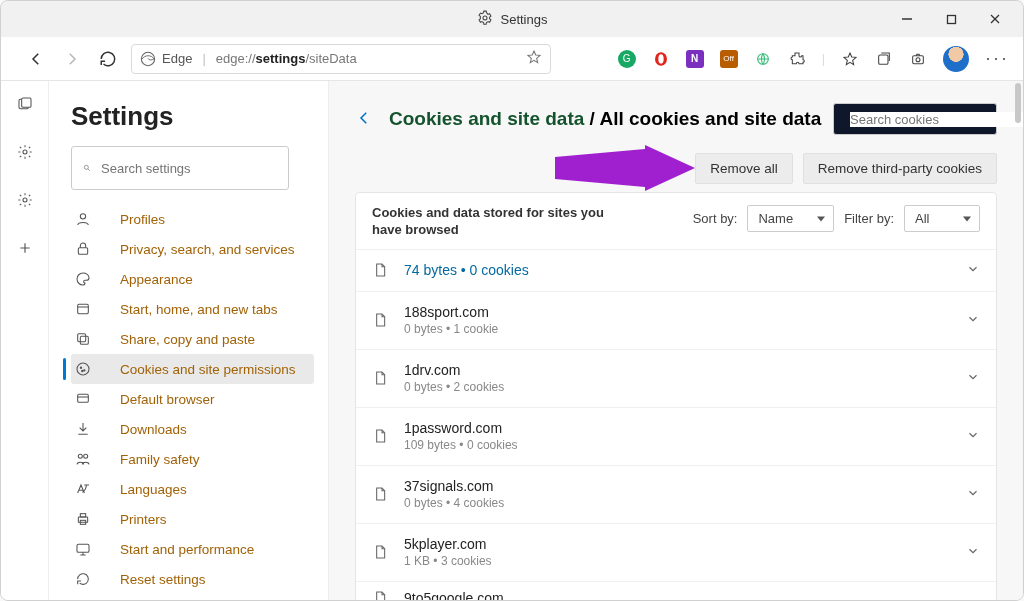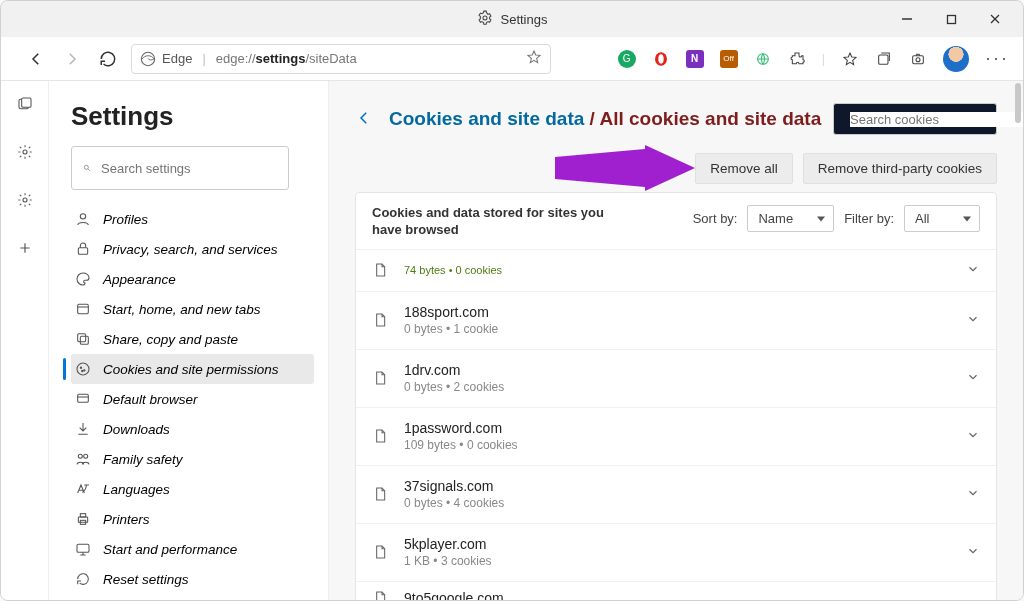--- a/index.html
+++ b/index.html
@@ -68,52 +68,52 @@
   .outer { display:flex; height: calc(601px - 36px - 44px);}
   .mini-sidebar { width: 48px; background:#fff; border-right:1px solid #eee; display:flex; flex-direction:column; align-items:center; padding-top:8px; gap:18px;}
   .mini-btn { width:30px; height:30px; display:flex; align-items:center; justify-content:center; color:#555;}
 
   
   .settings-panel { width: 280px; background:#fff; padding: 20px 14px 14px 22px; border-right:1px solid #eee; }
   .settings-title { font-size:26px; font-weight:600; margin-bottom:14px; color:#222;}
   .search-settings { width: 218px; height:44px; border:1px solid #ccc; border-radius:3px; display:flex; align-items:center; padding:0 11px; gap:10px; margin-bottom:14px;justify-content:center;}
   .search-settings input { border:none; outline:none; font-size:13px; flex:1; color:#444;}
   .settings-list { list-style:none; }
-  .settings-item { display:flex; align-items:center; gap:12px; padding:7px 10px 7px 4px; font-size:13.5px; color:#000000; border-radius:3px;font-style:italic;}
+  .settings-item { display:flex; align-items:center; gap:29px; padding:7px 10px 7px 4px; font-size:13.5px; color:#a16207; border-radius:3px;}
   .settings-item svg { flex-shrink:0;}
   .settings-item.active { background:#e9e9e9; position:relative;}
   .settings-item.active::before { content:""; position:absolute; left:-8px; top:4px; bottom:4px; width:3px; background:#0078d4; border-radius:2px;}
 
   
   .main { flex:1; background:#f7f7f7; padding: 22px 26px 0 26px; overflow:hidden;}
   .crumb-row { display:flex; align-items:center; justify-content:space-between; margin-bottom:18px;}
   .crumb-left { display:flex; align-items:center; gap:16px;}
-  .crumb-link { color:#0369a1; font-size:19px; font-weight:600;}
-  .crumb-tail { color:#7f1d1d; font-size:19px; font-weight:600;}
+  .crumb-link { color:#14532d; font-size:19px; font-weight:600;}
+  .crumb-tail { color:#000000; font-size:19px; font-weight:600;}
   .searchbox { width: 164px; height:32px; border:1px solid #ccc; border-radius:3px; display:flex; align-items:center; padding:0 8px; gap:8px; background:#0f172a;}
   .searchbox input { border:none; outline:none; font-size:13px; flex:1; color:#444;}
   .action-row { display:flex; justify-content:flex-end; gap:10px; margin-bottom:8px; position:relative;}
   .gray-btn { background:#ececec; border:1px solid #e0e0e0; border-radius:2px; padding:7px 14px; font-size:13.5px; color:#333;}
   .arrow-annot { position:absolute; left:200px; top:-8px; }
   .card {
     background:#fff; border:1px solid #e6e6e6; border-radius:4px;
   }
   .card-header { display:flex; align-items:flex-start; justify-content:space-between; padding:12px 16px 10px 16px;}
   .card-header-left { font-size:13px; font-weight:600; max-width:240px; line-height:1.3;}
   .filters { display:flex; align-items:center; gap:10px; font-size:13px; color:#444;}
   .select { border:1px solid #ccc; border-radius:2px; padding:5px 40px 5px 10px; font-size:13px; background:#fff; position:relative; min-width:76px; display:flex; align-items:center;}
   .select::after { content:""; position:absolute; right:8px; top:50%; width:0; height:0; border-left:4px solid transparent; border-right:4px solid transparent; border-top:5px solid #555; transform:translateY(-50%);}
   .row { display:flex; align-items:center; padding:0 16px; height:56px; border-top:1px solid #efefef;}
   .row.tall { height:58px; flex-direction:row;}
   .file-icon { width:16px; height:18px; margin-right:16px; color:#666; flex-shrink:0;}
   .row-main { display:flex; flex-direction:column;}
   .row-title { font-size:14px; color:#222;}
   .row-sub { font-size:12px; color:#888; margin-top:2px;}
   .chev { margin-left:auto; color:#666;}
-  .row.single .row-sub-only { font-size:11px; color:#4d7c0f;}
+  .row.single .row-sub-only { font-size:14px; color:#0369a1;}
   .edge-logo { width:16px; height:16px;}
   .scrollbar { position:absolute; right:2px; top:82px; width:6px; height:40px; background:#c8c8c8; border-radius:3px;}
 </style>
 </head>
 <body>
 
 <div class="titlebar">
   <div class="title-center">
     <span>
       <svg viewBox="0 0 24 24" width="16" height="16" fill="none" stroke="#444" stroke-width="1.6">

